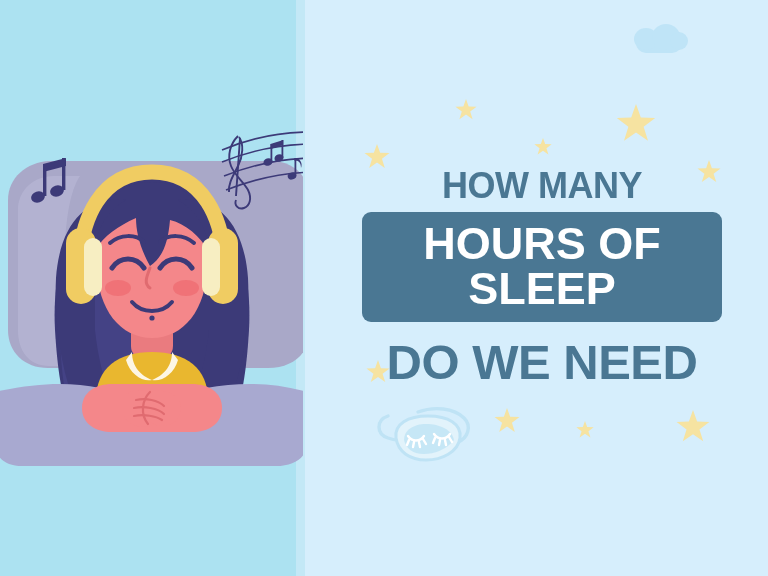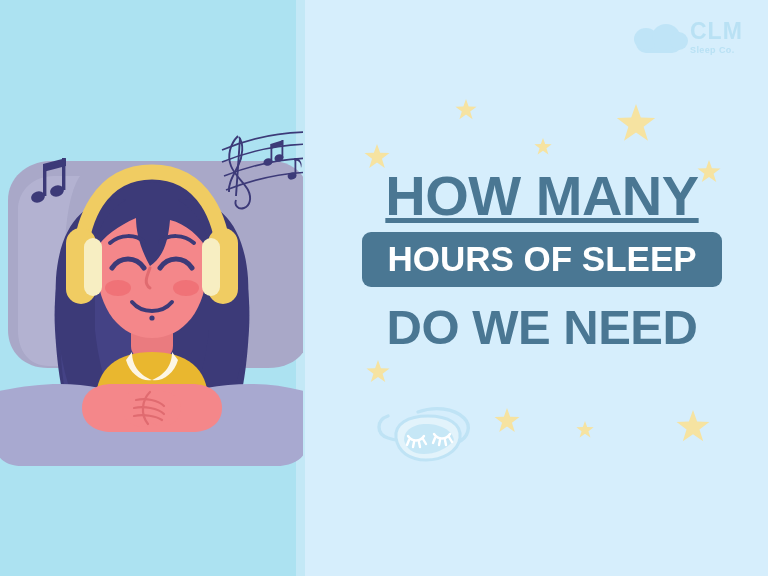--- a/index.html
+++ b/index.html
@@ -21,26 +21,26 @@
     clip-path:polygon(50% 0%,62% 34%,98% 35%,69% 57%,80% 92%,50% 71%,20% 92%,31% 57%,2% 35%,38% 34%);
     filter:blur(0.2px);}
   .star{background:transparent;}
 
   
   .headline{position:absolute;left:362px;top:168px;width:360px;}
   .hl-line{
     font-weight:bold;letter-spacing:0.5px;line-height:1;
     color:#4a7793;text-align:center;
   }
-  .hl-1{font-size:56px;letter-spacing:-0.5px;text-decoration:underline;}
+  .hl-1{font-size:36px;letter-spacing:-0.5px;}
   .hl-band{
     margin-top:8px;background:#4a7793;border-radius:9px;
     padding:9px 4px 11px 4px;display:block;
   }
-  .hl-band span{display:block;color:#ffffff;font-size:35px;font-weight:bold;letter-spacing:0px;text-align:center;line-height:1;}
+  .hl-band span{display:block;color:#ffffff;font-size:45px;font-weight:bold;letter-spacing:0px;text-align:center;line-height:1;}
   .hl-3{font-size:49px;margin-top:16px;letter-spacing:-0.5px;}
 
   
   .logo{position:absolute;left:632px;top:14px;width:124px;height:48px;}
   .logo-cloud{position:absolute;left:0;top:10px;width:58px;height:30px;}
   .logo-cloud .c1{position:absolute;left:4px;top:10px;width:46px;height:19px;background:#bfe4f7;border-radius:11px 11px 12px 12px;}
   .logo-cloud .c2{position:absolute;left:2px;top:4px;width:24px;height:22px;background:#bfe4f7;border-radius:50%;}
   .logo-cloud .c3{position:absolute;left:20px;top:0px;width:28px;height:26px;background:#bfe4f7;border-radius:50%;}
   .logo-cloud .c4{position:absolute;left:38px;top:8px;width:18px;height:18px;background:#bfe4f7;border-radius:50%;}
   .logo-txt{position:absolute;left:58px;top:6px;width:66px;text-align:left;}
@@ -178,24 +178,20 @@
       </div>
   </div>
 
   <div class="logo">
     <div class="logo-cloud">
       <div class="c1"></div>
         <div class="c2"></div>
         <div class="c3"></div>
         <div class="c4"></div>
     </div>
-    <div class="logo-txt">
-      <div class="logo-main">CLM</div>
-      <div class="logo-sub">Sleep Co.</div>
-    </div>
   </div>
 
   <div class="headline">
     <div class="hl-line hl-1">HOW MANY</div>
     <div class="hl-band">
       <span>HOURS OF SLEEP</span>
     </div>
     <div class="hl-line hl-3">DO WE NEED</div>
   </div>
 

